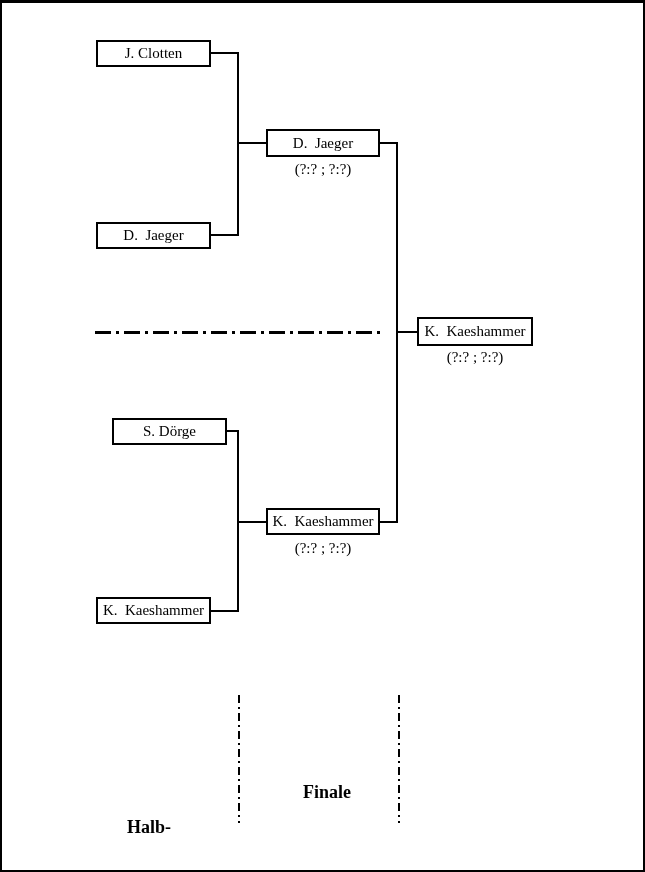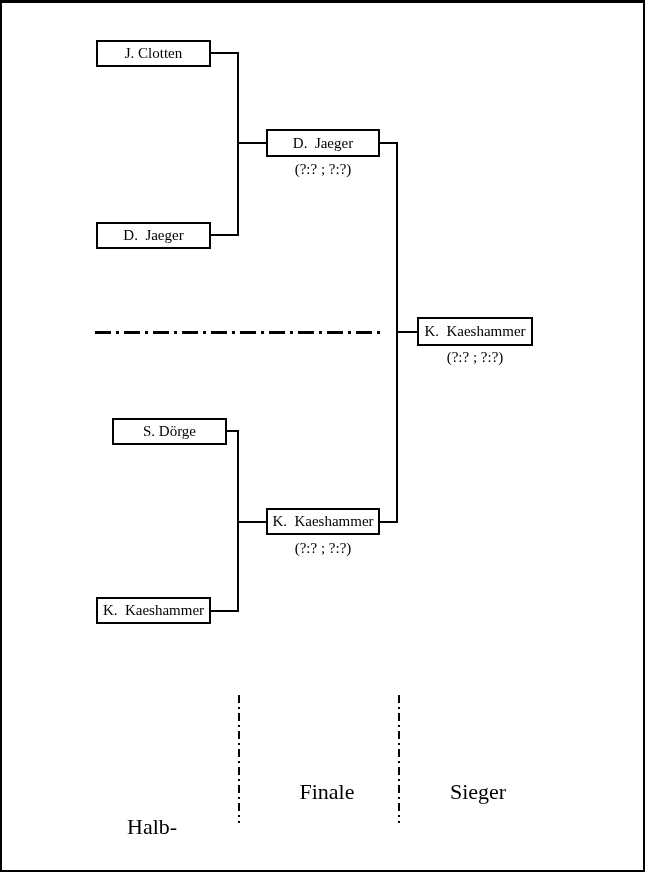--- a/index.html
+++ b/index.html
@@ -37,22 +37,22 @@
     overflow: hidden;
   }
   .score {
     position: absolute;
     font-size: 15px;
     text-align: center;
     white-space: pre;
   }
   .round-label {
     position: absolute;
-    font-size: 22px;
-    font-weight: normal;
+    font-size: 18px;
+    font-weight: bold;
     line-height: 26px;
     white-space: pre;
   }
   
   #box-sf1-p1 { left: 96px;  top: 40px;  width: 115px; height: 27px; }
   #box-sf1-p2 { left: 96px;  top: 222px; width: 115px; height: 27px; }
   #box-f-top  { left: 266px; top: 129px; width: 114px; height: 28px; }
   #box-champ  { left: 417px; top: 317px; width: 116px; height: 29px; }
   #box-sf2-p1 { left: 112px;  top: 418px; width: 115px; height: 27px; }
   #box-sf2-p2 { left: 96px;  top: 597px; width: 115px; height: 27px; }
@@ -109,16 +109,15 @@
   <div id="box-sf2-p2" class="player-box">K.  Kaeshammer</div>
 
   <div id="box-f-bot" class="player-box">K.  Kaeshammer</div>
   <div id="score-f-bot" class="score">(?:? ; ?:?)</div>
 
   <div id="label-halbfinale" class="round-label">
     <div>Halb-</div>
     
   </div>
   <div id="label-finale" class="round-label">Finale</div>
-  <div id="label-sieger" class="round-label">Sieger</div>
 
   <div class="frame"></div>
 </div>
 
 </body></html>

